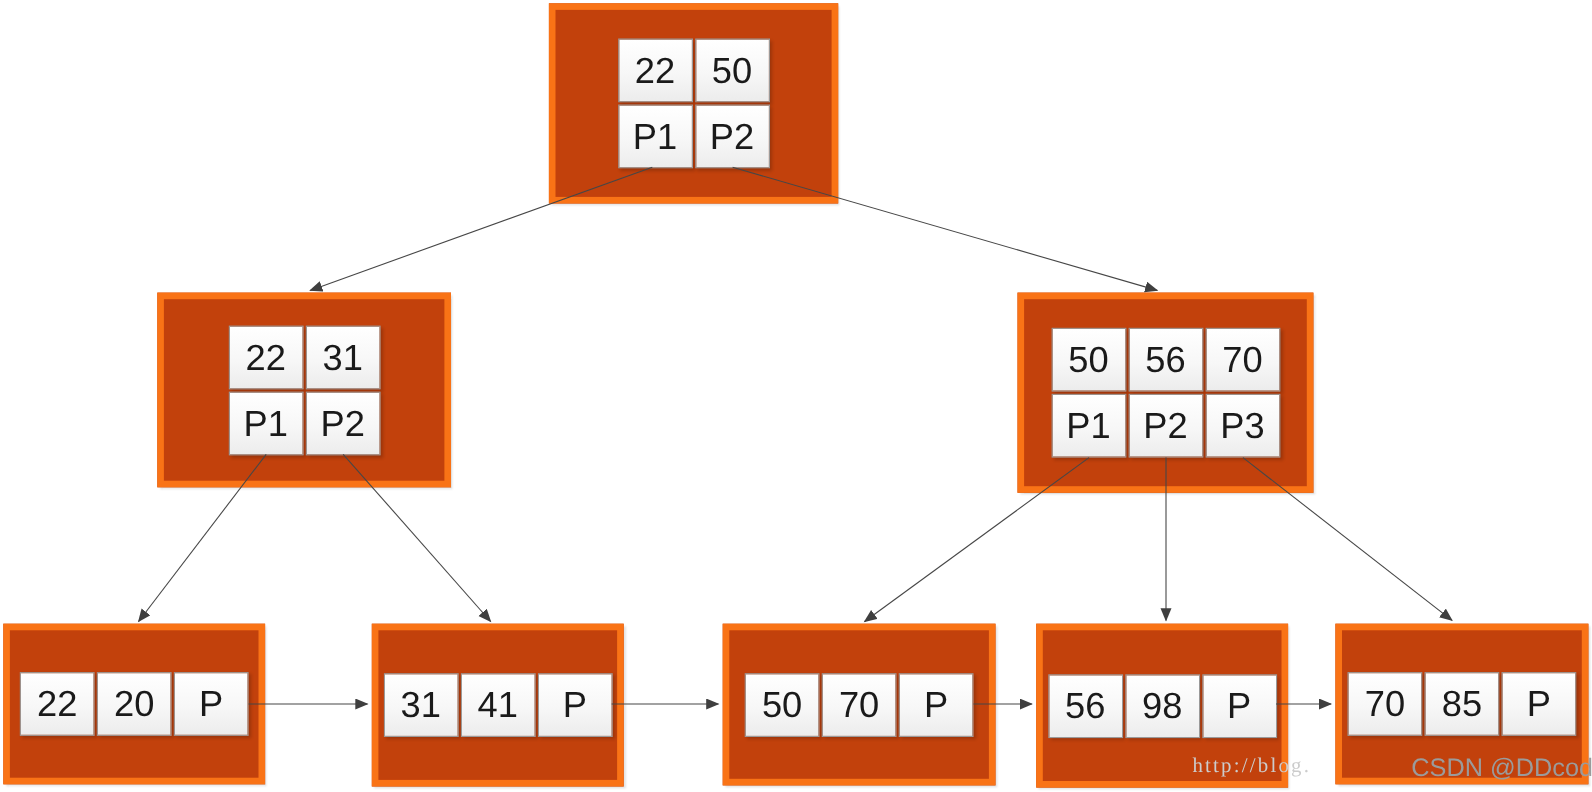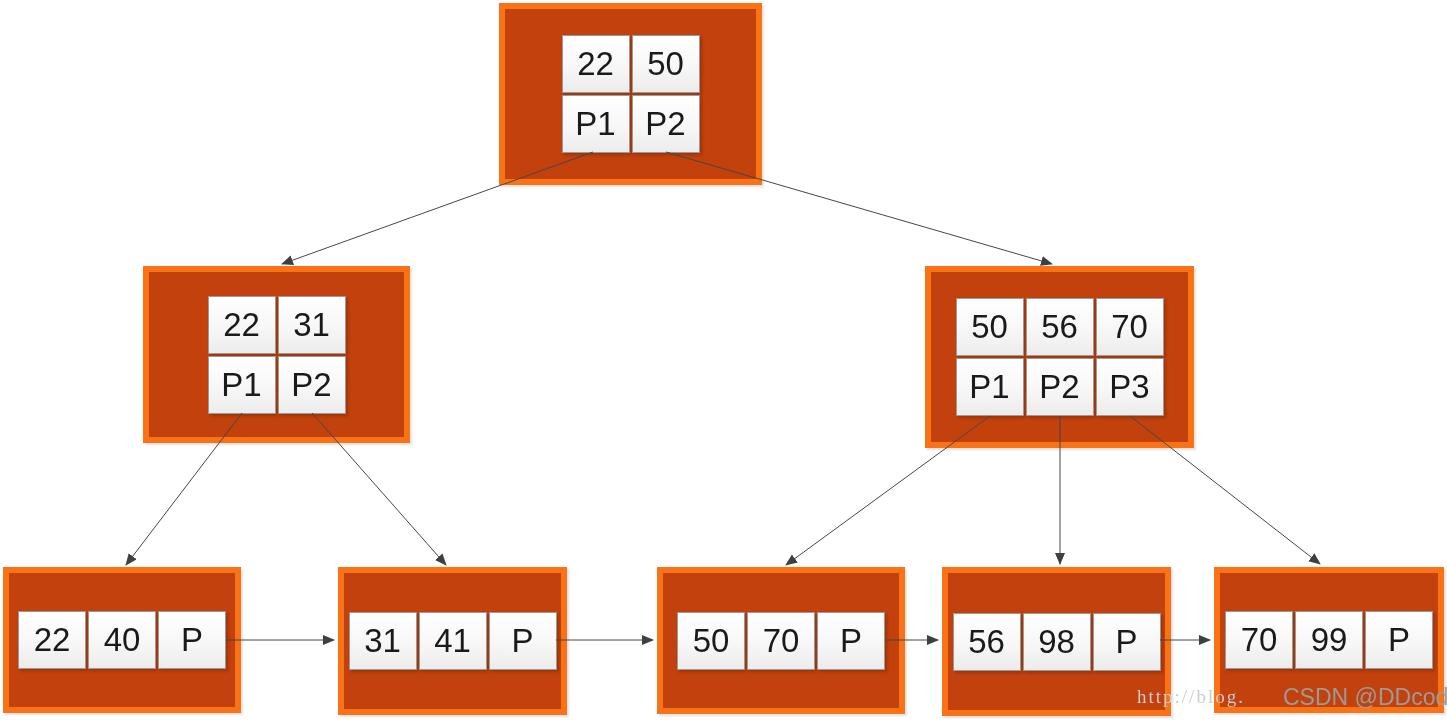--- a/index.html
+++ b/index.html
@@ -53,21 +53,21 @@
     left: 0;
     top: 0;
     width: 1447px;
     height: 720px;
     z-index: 2;
     pointer-events: none;
   }
   
   .wm-url {
     position: absolute;
-    left: 1137px;
+    left: 1084px;
     top: 686px;
     font-family: "Liberation Serif", serif;
     font-size: 19px;
     letter-spacing: 2px;
     color: #cccccc;
     z-index: 3;
     white-space: nowrap;
   }
   .wm-label {
     position: absolute;
@@ -110,21 +110,21 @@
       <div class="cell">70</div>
       <div class="cell">P1</div>
       <div class="cell">P2</div>
       <div class="cell">P3</div>
     </div>
   </div>
 
   <div class="node" style="left:3px; top:567px; width:238px; height:146px;">
     <div class="grid cols-3">
       <div class="cell">22</div>
-      <div class="cell">40</div>
+      <div class="cell">20</div>
       <div class="cell">P</div>
     </div>
   </div>
 
   <div class="node" style="left:338px; top:567px; width:229px; height:148px;">
     <div class="grid cols-3">
       <div class="cell">31</div>
       <div class="cell">41</div>
       <div class="cell">P</div>
     </div>
@@ -142,21 +142,21 @@
     <div class="grid cols-3">
       <div class="cell">56</div>
       <div class="cell">98</div>
       <div class="cell">P</div>
     </div>
   </div>
 
   <div class="node" style="left:1214px; top:567px; width:230px; height:146px;">
     <div class="grid cols-3">
       <div class="cell">70</div>
-      <div class="cell">99</div>
+      <div class="cell">85</div>
       <div class="cell">P</div>
     </div>
   </div>
 
   <svg class="edges" viewBox="0 0 1447 720">
     <defs>
       <marker id="arrow" markerWidth="13" markerHeight="11" refX="11" refY="5" orient="auto" markerUnits="userSpaceOnUse">
         <path d="M0,0 L12,5 L0,10 Z" fill="#3f3f3f"></path>
       </marker>
     </defs>

